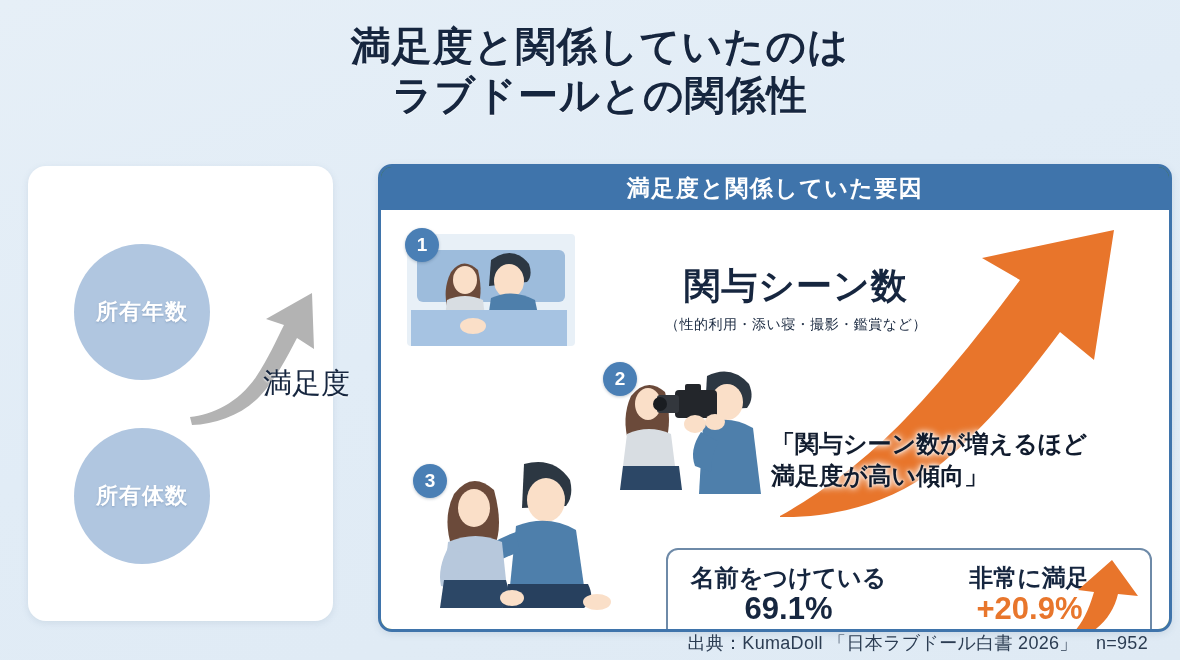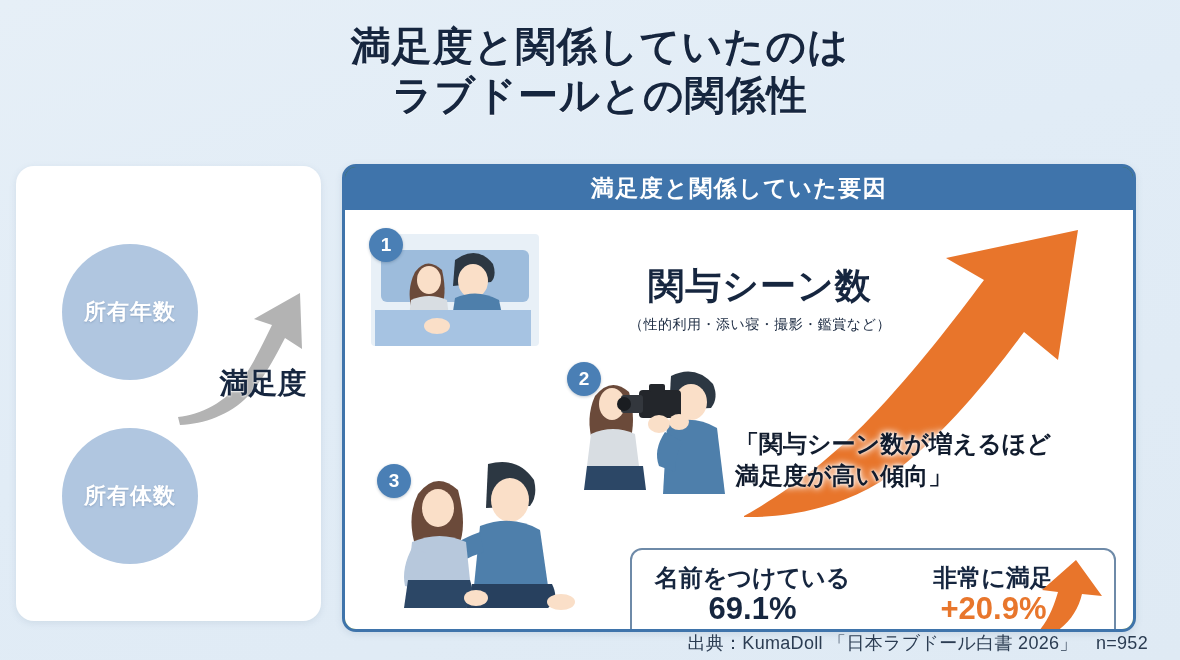--- a/index.html
+++ b/index.html
@@ -29,21 +29,21 @@
     font-size: 40px;
     font-weight: bold;
     color: #16263f;
     letter-spacing: 1px;
     text-shadow: 0 1px 0 rgba(255,255,255,.6);
   }
 
   
   .left-card {
     position: absolute;
-    left: 16px;
+    left: 28px;
     top: 166px;
     width: 305px;
     height: 455px;
     background: #ffffff;
     border-radius: 18px;
     box-shadow: 0 2px 7px rgba(90,120,150,.14);
   }
   .bubble {
     position: absolute;
     width: 136px;
@@ -67,31 +67,31 @@
     left: 160px;
     top: 125px;
     width: 140px;
     height: 135px;
   }
   .satisfaction-label {
     position: absolute;
     left: 172px;
     top: 198px;
     width: 150px;
-    text-align: center;
+    text-align: right;
     font-size: 29px;
-    font-weight: bold;
+    font-weight: normal;
     color: #16263f;
     text-shadow: 0 1px 2px rgba(255,255,255,.9);
   }
 
   
   .right-panel {
     position: absolute;
-    left: 342px;
+    left: 378px;
     top: 164px;
     width: 788px;
     height: 462px;
     border: 3px solid #3f74ab;
     border-radius: 14px;
     background: #4d7c0f;
     box-shadow: 0 2px 7px rgba(90,120,150,.16);
     overflow: hidden;
   }
   .panel-header {

